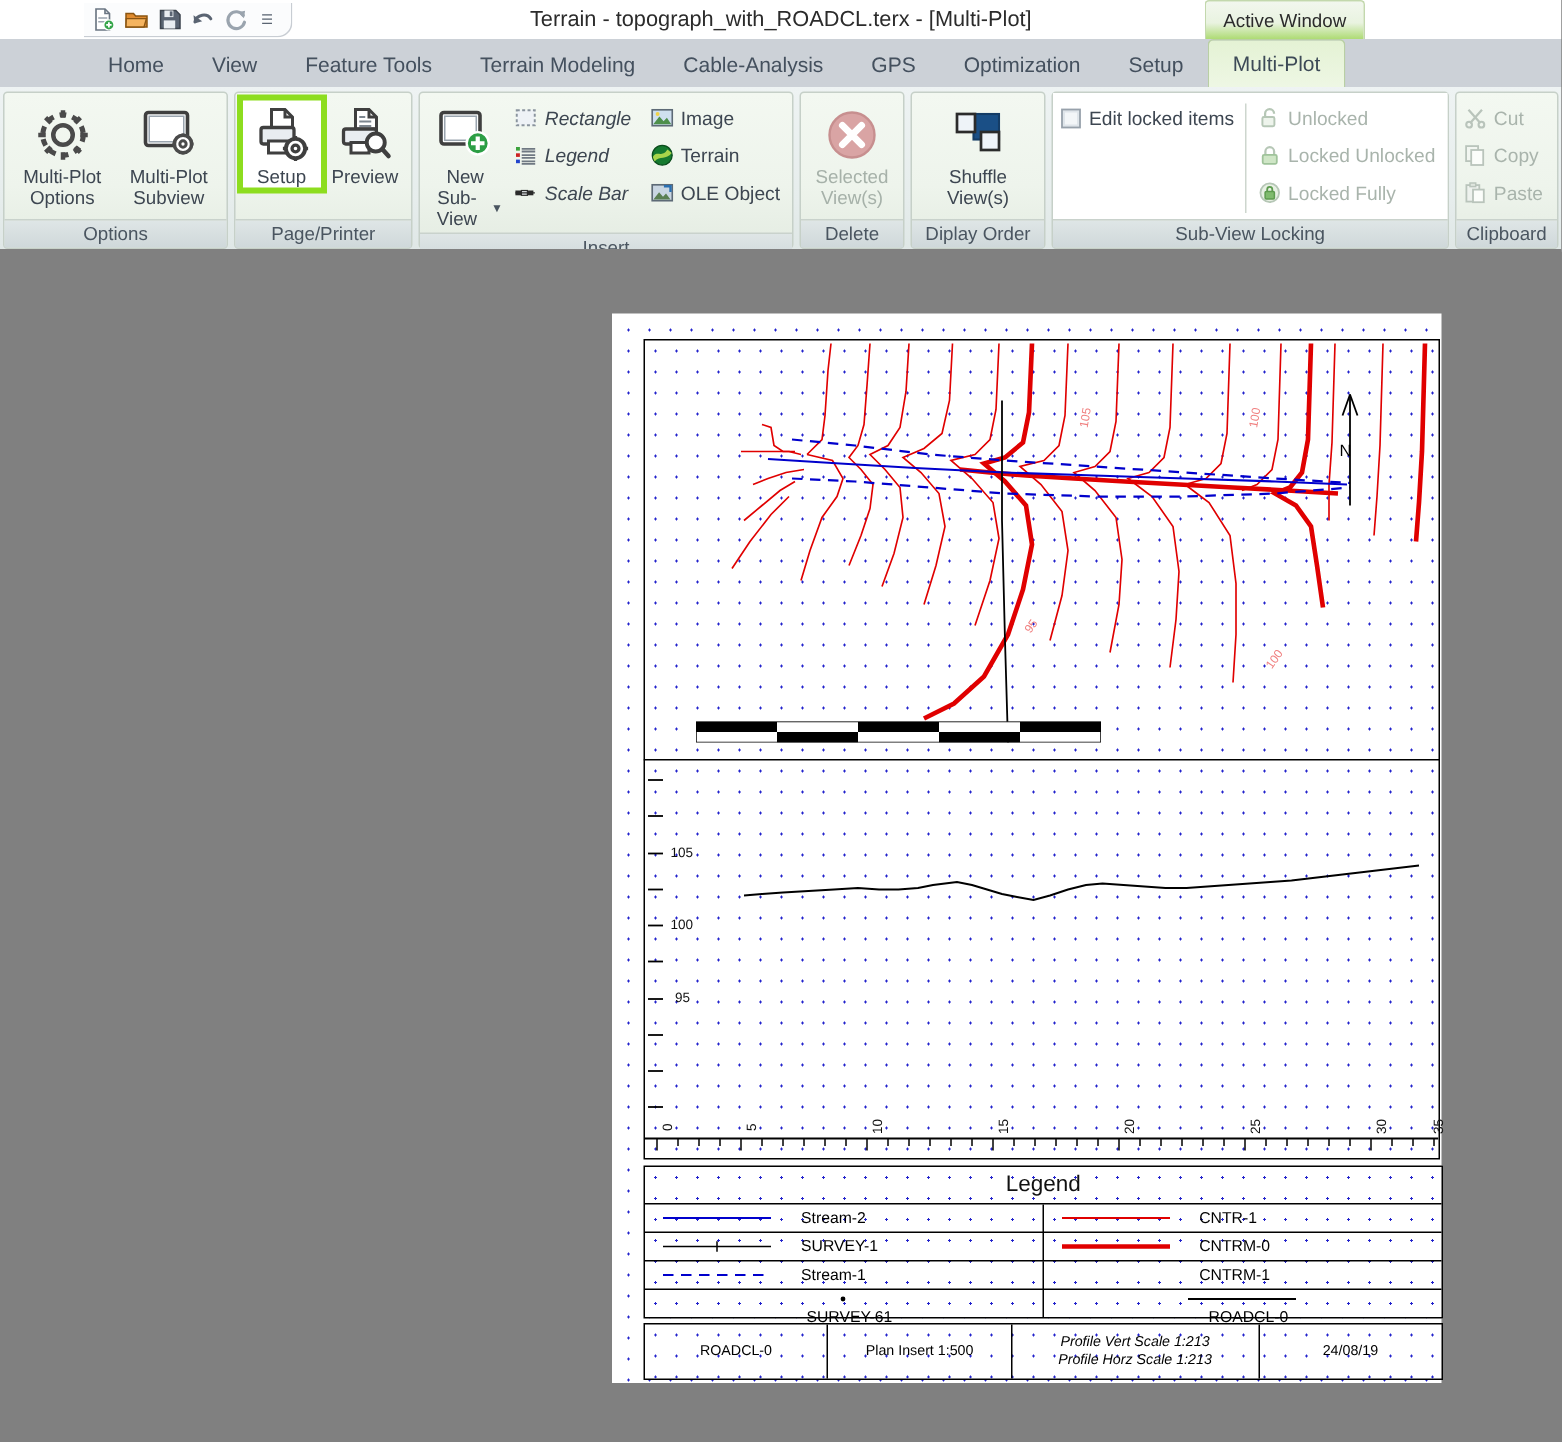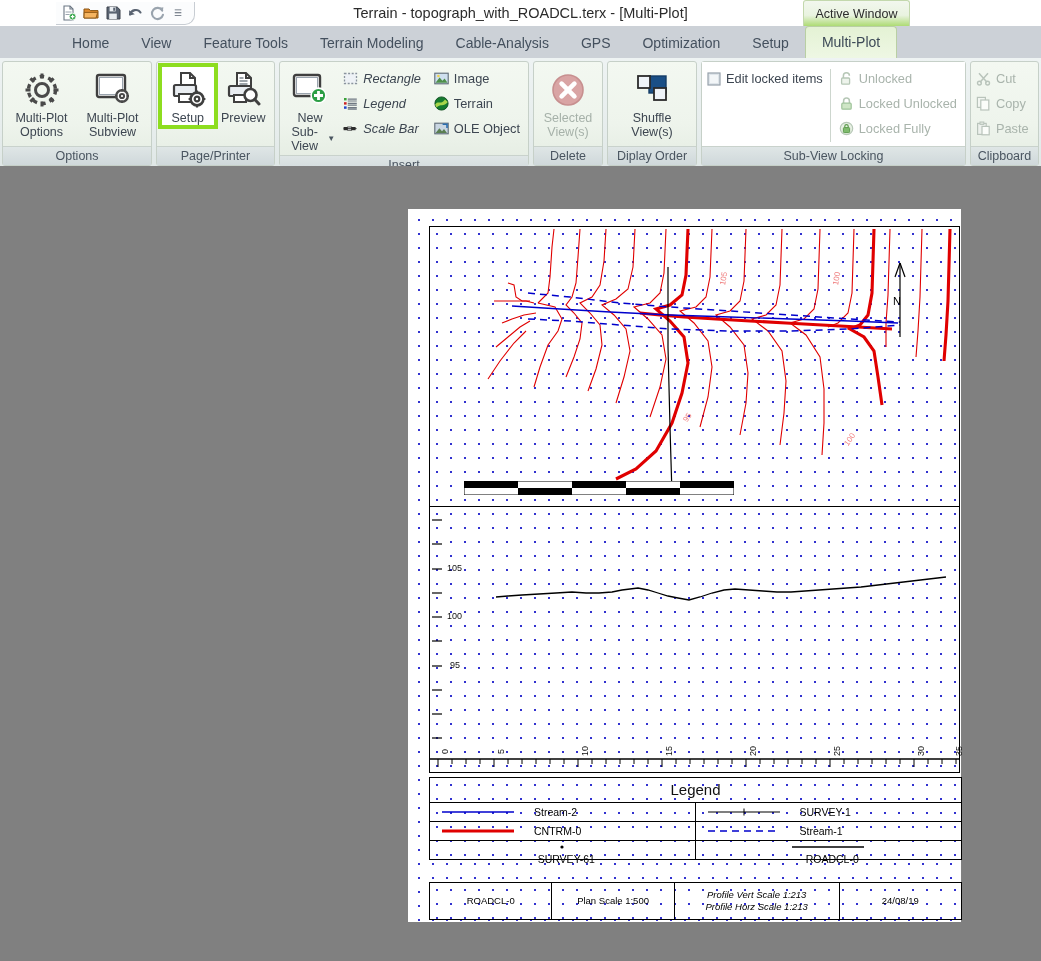--- a/index.html
+++ b/index.html
@@ -627,20 +627,28 @@
               <div class="lg-swatch">
                 <svg width="80" height="12" viewBox="0 0 80 12">
                   <path d="M4 6 H76" stroke="#0000cc" stroke-width="1.3" fill="none"></path>
                 </svg>
               </div>
               <div class="lg-label">Stream-2</div>
             </div>
             <div class="lg-cell">
               <div class="lg-swatch">
                 <svg width="80" height="12" viewBox="0 0 80 12">
+                  <path d="M4 6 H76" stroke="#e00000" stroke-width="1.3" fill="none"></path>
+                </svg>
+              </div>
+              <div class="lg-label">CNTR-1</div>
+            </div>
+            <div class="lg-cell">
+              <div class="lg-swatch">
+                <svg width="80" height="12" viewBox="0 0 80 12">
                   <path d="M4 6 H76" stroke="#000000" stroke-width="1.1" fill="none"></path>
                   <path d="M40 2.5 V9.5" stroke="#000000" stroke-width="1"></path>
                 </svg>
               </div>
               <div class="lg-label">SURVEY-1</div>
             </div>
             <div class="lg-cell">
               <div class="lg-swatch">
                 <svg width="80" height="12" viewBox="0 0 80 12">
                   <path d="M4 6 H76" stroke="#e00000" stroke-width="3" fill="none"></path>
@@ -649,20 +657,26 @@
               <div class="lg-label">CNTRM-0</div>
             </div>
             <div class="lg-cell">
               <div class="lg-swatch">
                 <svg width="80" height="12" viewBox="0 0 80 12">
                   <path d="M4 6 H76" stroke="#0000cc" stroke-width="1.3" fill="none" stroke-dasharray="7 5"></path>
                 </svg>
               </div>
               <div class="lg-label">Stream-1</div>
             </div>
+            <div class="lg-cell">
+              <div class="lg-swatch">
+                <svg width="80" height="12" viewBox="0 0 80 12"></svg>
+              </div>
+              <div class="lg-label">CNTRM-1</div>
+            </div>
             <div class="lg-cell lastrow">
               <div class="lg-swatch">
                 <svg width="80" height="12" viewBox="0 0 80 12">
                   <circle cx="40" cy="6" r="1.6" fill="#000000"></circle>
                 </svg>
               </div>
               <div class="lg-label">SURVEY-61</div>
             </div>
             <div class="lg-cell lastrow">
               <div class="lg-swatch">
@@ -673,21 +687,21 @@
               <div class="lg-label">ROADCL-0</div>
             </div>
           </div>
       </div>
 
       <div class="titleblock" style="left:21px; top:673px; width:531px; height:36px;" id="titleblock">
           <div class="tb-cell" style="flex: 1 1 0%;">
             <div>ROADCL-0</div>
           </div>
           <div class="tb-cell" style="flex: 1 1 0%;">
-            <div>Plan Scale 1:500</div>
+            <div>Plan Insert 1:500</div>
           </div>
           <div class="tb-cell" style="flex: 1.35 1 0%; font-style: italic;">
             <div>Profile Vert Scale 1:213</div>
             <div>Profile Horz Scale 1:213</div>
           </div>
           <div class="tb-cell" style="flex: 1 1 0%;">
             <div>24/08/19</div>
           </div>
         </div>
 

